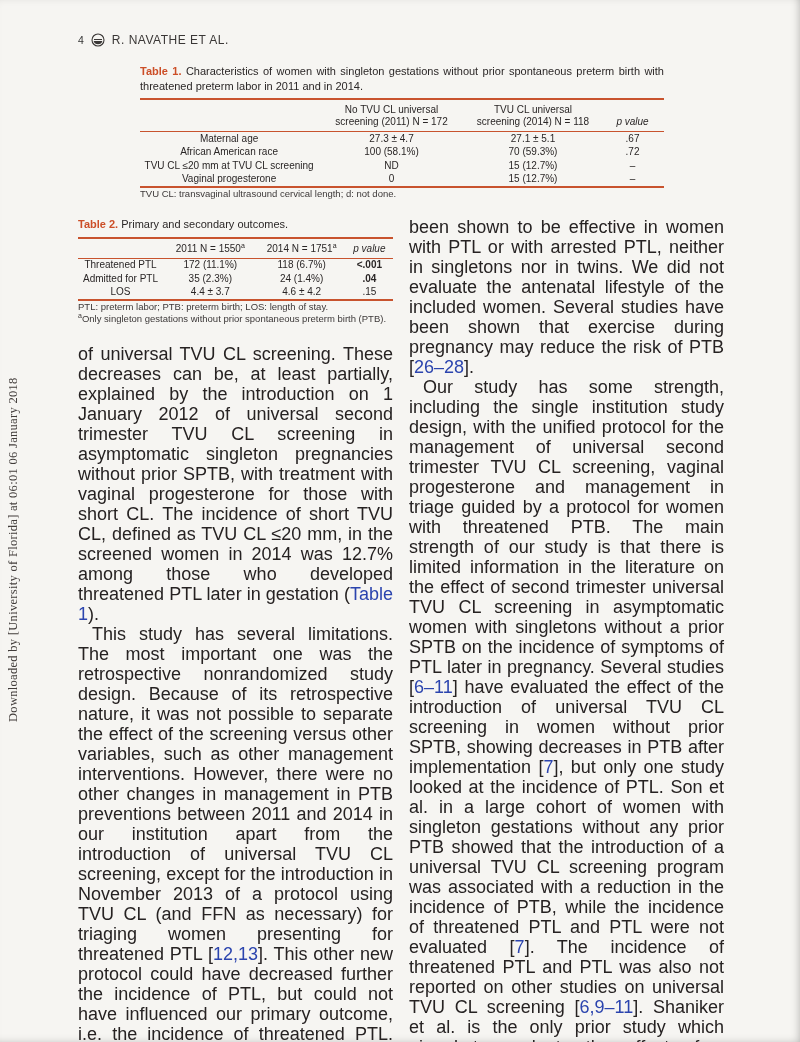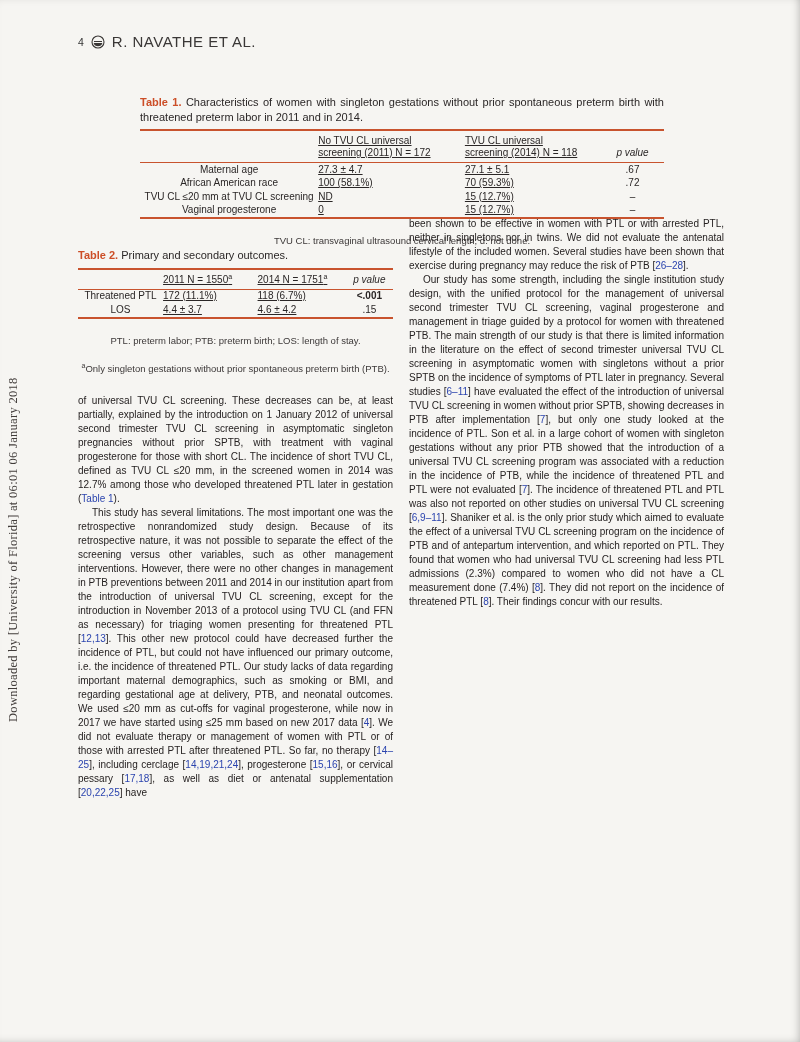--- a/index.html
+++ b/index.html
@@ -13,48 +13,48 @@
   
   .sidebar-text {
     position:absolute; left:6px; top:722px;
     transform:rotate(-90deg); transform-origin:left top;
     font-family:"Liberation Serif", serif; font-size:12.5px; letter-spacing:0.3px;
     color:#413c3a; white-space:nowrap;
   }
   
   .runhead { position:absolute; left:78px; top:33px; display:flex; align-items:center; gap:7px; }
   .runhead .pno { font-size:10.5px; color:#333; }
-  .runhead .rh { font-size:15px; letter-spacing:0.5px; color:#3a3736; }
+  .runhead .rh { font-size:12px; letter-spacing:0.5px; color:#3a3736; }
   .logo { width:14px; height:14px; display:block; }
   
-  .tcaption { font-size:11px; line-height:14.5px; color:#2b2727; margin-bottom:5px; text-align:justify;margin-top:31px; }
+  .tcaption { font-size:11px; line-height:14.5px; color:#2b2727; margin-bottom:5px; text-align:justify; }
   .tcaption .tlabel { color:#cc4e27; font-weight:bold; }
   table { border-collapse:collapse; width:100%;
           border-top:2px solid #c8532e; border-bottom:2px solid #c8532e; }
   th { font-weight:normal; font-size:10px; line-height:12px; color:#2a2626;
        white-space:pre-line; padding:4px 0 3px; border-bottom:1px solid #c8532e; vertical-align:bottom; }
   td { font-size:10px; line-height:12.5px; color:#2a2626; padding:0.5px 0; vertical-align:top; }
   .lbl { text-align:center; }
-  .val { text-align:left;text-decoration:underline; }
+  .val { text-align:center; }
   .pcol { text-align:center; }
   th.pcol { font-style:italic; }
   td.b { font-weight:bold; }
-  .footnote { font-size:9.5px; line-height:12px; color:#3c3838; margin-top:16px;text-align:center; }
+  .footnote { font-size:9.5px; line-height:12px; color:#3c3838; margin-top:0; }
   sup { font-size:7px; vertical-align:super; line-height:0; }
   
   .table1-wrap { position:absolute; left:140px; top:64px; width:524px; }
   #table1 col.c0 { width:34%; } #table1 col.c1 { width:28%; }
   #table1 col.c2 { width:26%; } #table1 col.c3 { width:12%; }
   
   .columns { position:absolute; left:78px; top:217px; width:646px; display:flex; gap:16px; }
   .col { width:315px; }
   #table2 col.c0 { width:27%; } #table2 col.c1 { width:30%; }
   #table2 col.c2 { width:28%; } #table2 col.c3 { width:15%; }
   .table2-wrap { margin-bottom:19px; }
-  .body-para { font-size:10px; line-height:14px; text-align:justify; color:#262222; }
+  .body-para { font-size:18px; line-height:20px; text-align:justify; color:#262222; }
   .body-para.ind { text-indent:14px; }
   .cite { color:#2b44ae; }
 </style>
 </head>
 <body>
 
 <div class="page">
 
   <div class="sidebar-text">Downloaded by [University of Florida] at 06:01 06 January 2018</div>
 
@@ -137,20 +137,26 @@
               </tr>
             </thead>
           <tbody>
               <tr>
                 <td class="lbl">Threatened PTL</td>
                 <td class="val">172 (11.1%)</td>
                 <td class="val">118 (6.7%)</td>
                 <td class="pcol b">&lt;.001</td>
               </tr>
               <tr>
+                <td class="lbl">Admitted for PTL</td>
+                <td class="val">35 (2.3%)</td>
+                <td class="val">24 (1.4%)</td>
+                <td class="pcol b">.04</td>
+              </tr>
+              <tr>
                 <td class="lbl">LOS</td>
                 <td class="val">4.4 ± 3.7</td>
                 <td class="val">4.6 ± 4.2</td>
                 <td class="pcol">.15</td>
               </tr>
             </tbody>
         </table>
         <div id="table2-footnotes">
             <p class="footnote">PTL: preterm labor; PTB: preterm birth; LOS: length of stay.</p>
             <p class="footnote"><sup>a</sup>Only singleton gestations without prior spontaneous preterm birth (PTB).</p>

